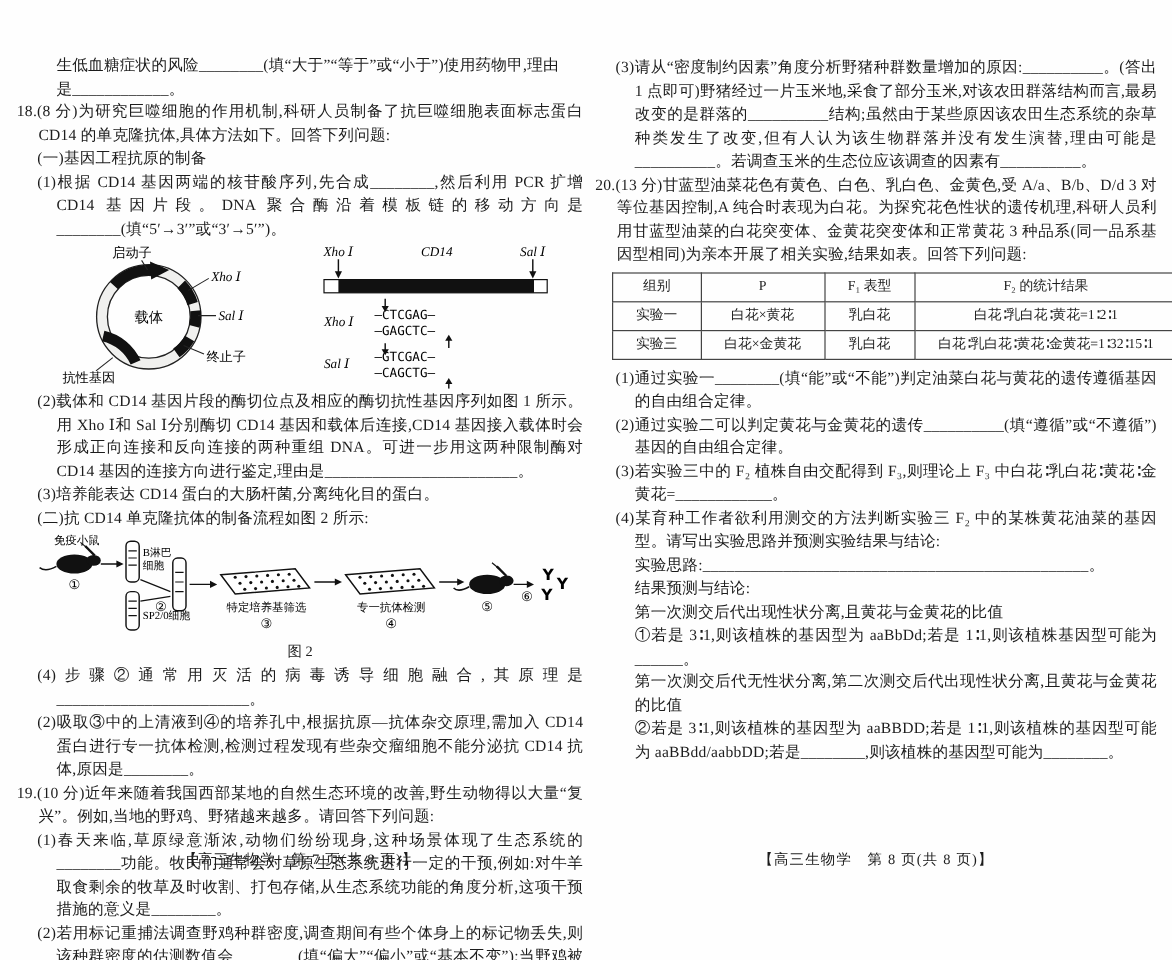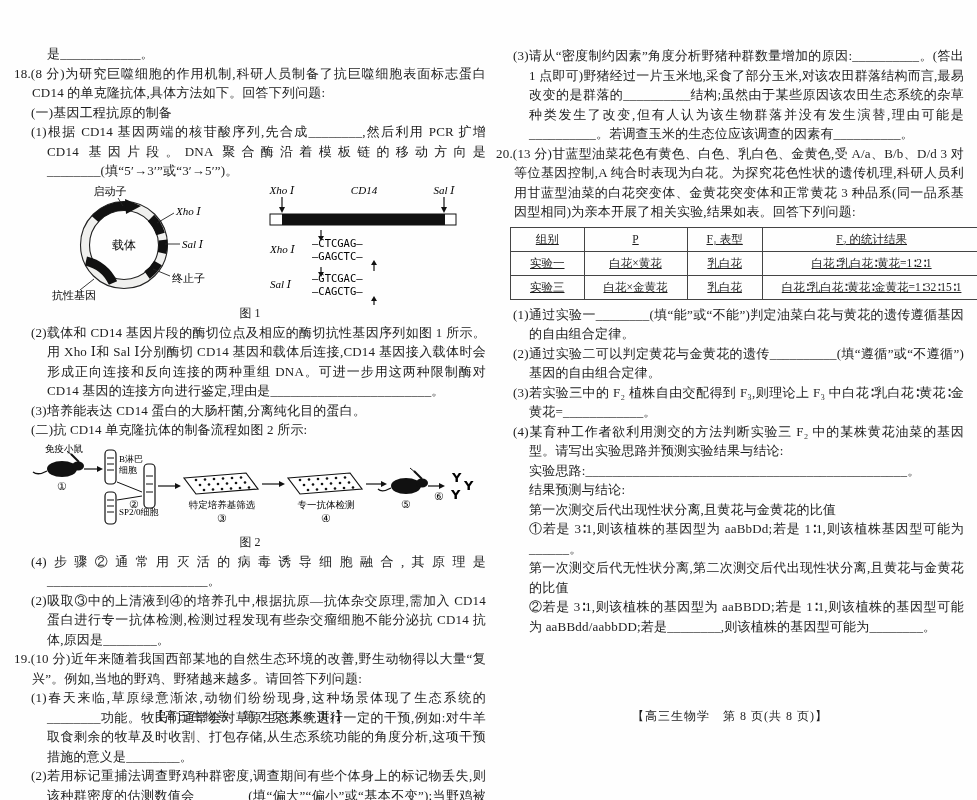--- a/index.html
+++ b/index.html
@@ -19,32 +19,33 @@
   .p-b{padding-left:17px;}                     
   .p-d{padding-left:33px;}                     
   .figure{display:block;margin:2px 0 0 10px;}
   .fig-caption{text-align:center;font-size:12px;line-height:16px;margin:0 0 2px 0;}
   .footer{position:absolute;top:708px;font-size:12px;text-align:center;letter-spacing:1px;}
   .footer-left{left:14px;width:472px;}
   .footer-right{left:496px;width:468px;}
   table.cross{border-collapse:collapse;margin:5px 0 5px 14px;font-size:11.5px;line-height:15px;}
   table.cross th,table.cross td{
     border:1px solid #444;padding:4px 19px;text-align:center;
-    font-weight:normal;white-space:nowrap;text-decoration:underline;
+    font-weight:normal;white-space:nowrap;
   }
   .svgtext{font-family:"Liberation Serif","DejaVu Serif",serif;}
   .seq{font-family:"DejaVu Sans Mono",monospace;}
 </style>
 </head>
 <body>
 
 <div class="sheet">
 
   <div class="col col-left">
     <div>
+        <div class="para p-d">生低血糖症状的风险________(填“大于”“等于”或“小于”)使用药物甲,理由</div>
         <div class="para p-d">是____________。</div>
         <div class="para p-q">18.(8 分)为研究巨噬细胞的作用机制,科研人员制备了抗巨噬细胞表面标志蛋白 CD14 的单克隆抗体,具体方法如下。回答下列问题:</div>
         <div class="para p-b">(一)基因工程抗原的制备</div>
         <div class="para p-s">(1)根据 CD14 基因两端的核苷酸序列,先合成________,然后利用 PCR 扩增 CD14 基因片段。DNA 聚合酶沿着模板链的移动方向是________(填“5′→3′”或“3′→5′”)。</div>
       </div>
 
     <svg class="figure" width="444" height="122" viewBox="0 0 444 122">
 
       <circle cx="100" cy="62" r="39" fill="none" stroke="#f0f0ee" stroke-width="9"></circle>
       <circle cx="100" cy="62" r="43.5" fill="none" stroke="#222" stroke-width="1.1"></circle>
@@ -89,21 +90,20 @@
       <polygon points="347,82 353,82 350,77" fill="#111"></polygon>
 
       <text class="svgtext" x="246" y="105" font-size="11" font-style="italic">Sal Ⅰ</text>
       <text class="seq" x="288" y="99" font-size="10.5">—GTCGAC—</text>
       <text class="seq" x="288" y="112" font-size="10.5">—CAGCTG—</text>
       <line x1="297" y1="84" x2="297" y2="90" stroke="#111" stroke-width="1.2"></line>
       <polygon points="294,89 300,89 297,94" fill="#111"></polygon>
       <line x1="350" y1="122" x2="350" y2="117" stroke="#111" stroke-width="1.2"></line>
       <polygon points="347,118 353,118 350,113" fill="#111"></polygon>
     </svg>
-    <div class="fig-caption">图 1</div>
 
     <div>
         <div class="para p-s">(2)载体和 CD14 基因片段的酶切位点及相应的酶切抗性基因序列如图 1 所示。用 Xho Ⅰ和 Sal Ⅰ分别酶切 CD14 基因和载体后连接,CD14 基因接入载体时会形成正向连接和反向连接的两种重组 DNA。可进一步用这两种限制酶对 CD14 基因的连接方向进行鉴定,理由是________________________。</div>
         <div class="para p-s">(3)培养能表达 CD14 蛋白的大肠杆菌,分离纯化目的蛋白。</div>
         <div class="para p-b">(二)抗 CD14 单克隆抗体的制备流程如图 2 所示:</div>
       </div>
 
     <svg class="figure" width="452" height="92" viewBox="0 0 452 92">
       <text class="svgtext" x="40" y="10" font-size="9.5" text-anchor="middle">免疫小鼠</text>
 

